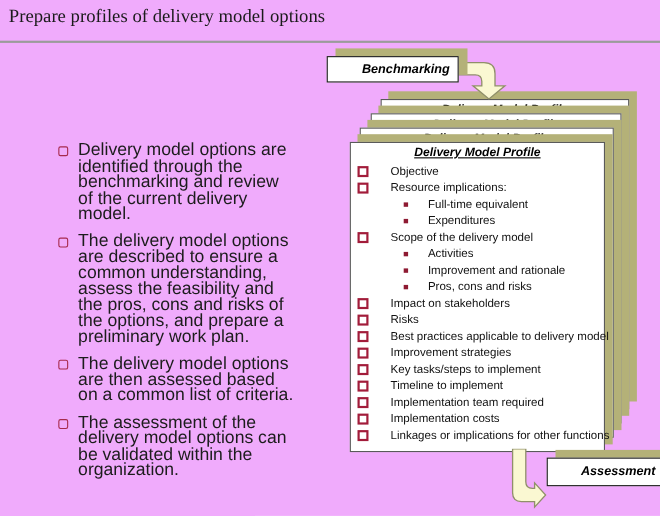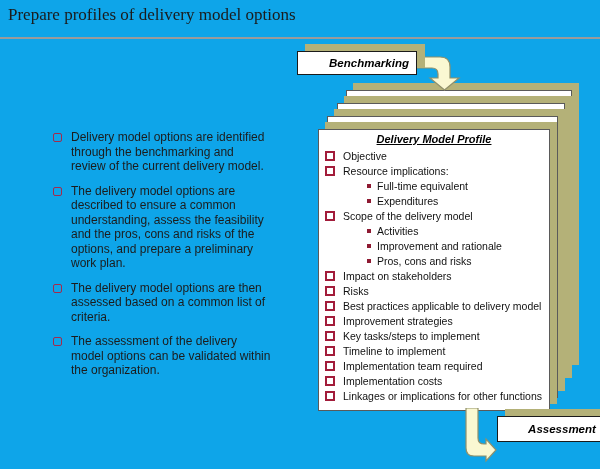--- a/index.html
+++ b/index.html
@@ -1,16 +1,16 @@
 <!DOCTYPE html>
 <html style="--olive: #b4b178; --maroon: #a21c3a; --maroon-dark: #8e1a32;"><head>
 <meta charset="utf-8">
 <style>
   html,body{margin:0;padding:0;background:#ffffff;}
-  .slide{position:relative;width:600px;height:469px;background:#0ea5e9;overflow:hidden;
+  .slide{position:relative;width:600px;height:469px;background:#f0abfc;overflow:hidden;
          font-family:"Liberation Sans",sans-serif;}
   
   .page-title{position:absolute;left:8px;top:5px;width:560px;
               font-family:"Liberation Serif",serif;font-size:17px;color:#1b1b1b;}
   .title-rule{position:absolute;left:0;top:37px;width:600px;height:2px;background:#9b9b9b;}
   
   .flow-box{position:absolute;background:#ffffff;border:1px solid #1a1a1a;
             box-shadow:8px -7px 0 var(--olive,#b4b178);
             font-size:11.5px;font-weight:bold;font-style:italic;color:#000;
             text-align:center;padding-left:24px;}
@@ -24,32 +24,32 @@
   .card{position:absolute;background:#ffffff;border:1px solid #5a5a5a;height:280px;
         box-shadow:7px -7px 0 var(--olive,#b4b178);}
   .card.c1{left:346px;top:90px;width:224px;z-index:1;}
   .card.c2{left:337px;top:103px;width:226px;z-index:2;}
   .card.c3{left:327px;top:116px;width:229px;z-index:3;}
   .card.c4{left:318px;top:129px;width:230px;z-index:4;}
   .card-title{padding-top:3px;text-align:center;font-size:11px;font-weight:bold;
               font-style:italic;color:#000;white-space:nowrap;text-decoration:underline;}
   .pc-items{padding:3px 2px 0 6px;}
   .pc-row{display:flex;align-items:center;height:15px;white-space:nowrap;
-          font-size:10.5px;color:#111;}
+          font-size:10.5px;color:#111;gap:12px;}
   .pc-row.lvl2{margin-left:42px;}
   .pc-bullet-hollow{flex:none;width:6px;height:6px;border:2px solid var(--maroon,#a21c3a);
                     margin-right:8px;}
   .pc-bullet-solid{flex:none;width:4px;height:4px;background:var(--maroon-dark,#8e1a32);
                    margin-right:6px;}
   
   .left-panel{position:absolute;left:53px;top:130px;width:225px;}
   .lp-row{display:flex;margin-bottom:10px;}
   .lp-bullet{flex:none;width:7px;height:7px;border:1.6px solid #a62a4c;border-radius:2px;
              margin:3px 9px 0 0;}
-  .lp-text{width:200px;font-size:12px;line-height:14.5px;color:#1c1c1c;}
+  .lp-text{width:200px;font-size:16px;line-height:14.5px;color:#1c1c1c;}
 </style>
 </head>
 <body>
 
 <div class="slide">
 
   <div class="page-title">Prepare profiles of delivery model options</div>
   <div class="title-rule"></div>
 
   <div class="flow-box benchmarking-box">

